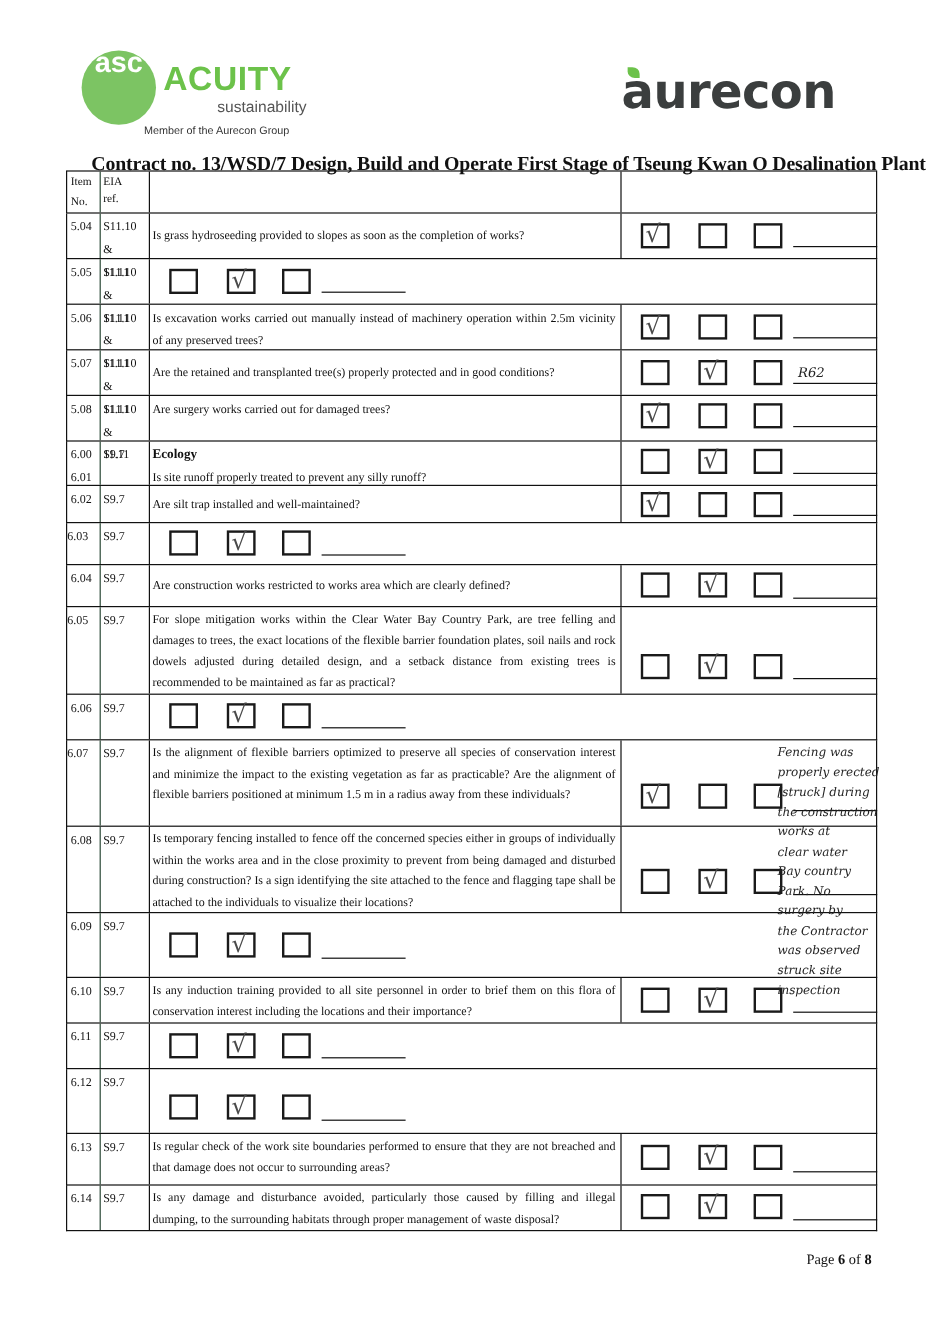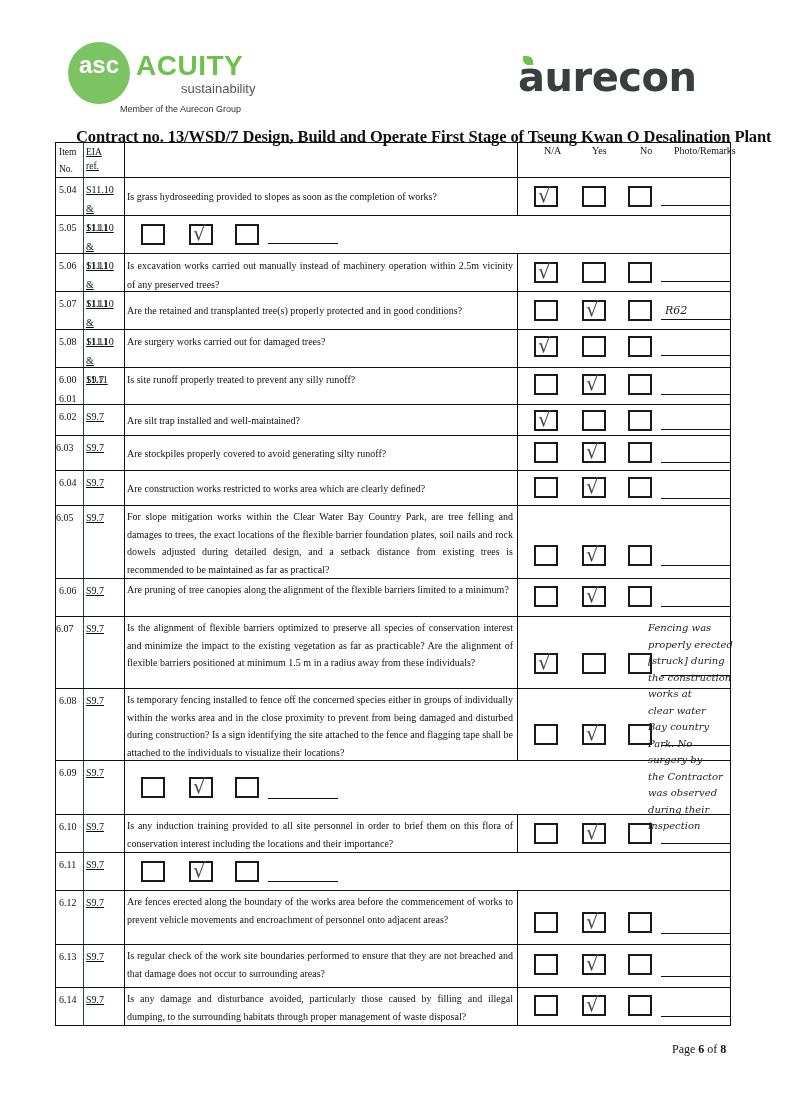--- a/index.html
+++ b/index.html
@@ -1,31 +1,31 @@
 <!DOCTYPE html>
 <html><head>
 <meta charset="utf-8">
 <style>
   html, body { margin:0; padding:0; background:#ffffff; }
   body { width:789px; height:1117px; position:relative; overflow:hidden; font-family:"Liberation Serif", serif; color:#111; }
   .logo-acuity { position:absolute; left:68px; top:40px; width:190px; height:80px; }
   .acuity-circle { position:absolute; left:0; top:2px; width:62px; height:62px; border-radius:50%; background:#7cc463; }
-  .acuity-letters { position:absolute; left:6px; top:16px; width:50px; height:58px; color:#fff; font-family:"Liberation Sans", sans-serif; font-weight:bold; font-size:24px; line-height:18px; text-align:center; }
+  .acuity-letters { position:absolute; left:6px; top:4px; width:50px; height:58px; color:#fff; font-family:"Liberation Sans", sans-serif; font-weight:bold; font-size:24px; line-height:18px; text-align:center; }
   .acuity-word { position:absolute; left:68px; top:10px; font-family:"Liberation Sans", sans-serif; font-size:28px; color:#6cc24a; letter-spacing:0.5px; font-weight:bold; }
   .acuity-sub { position:absolute; left:113px; top:41px; font-family:"Liberation Sans", sans-serif; font-size:13px; color:#555; }
   .acuity-member { position:absolute; left:52px; top:64px; font-family:"Liberation Sans", sans-serif; font-size:9px; color:#333; white-space:nowrap; }
   .logo-aurecon { position:absolute; left:518px; top:50px; width:210px; height:60px; }
   .aurecon-leaf { position:absolute; left:5px; top:6px; width:10px; height:9px; background:#6cc24a; border-radius:0 60% 0 60%; }
   .aurecon-word { position:absolute; left:0; top:4px; font-family:"DejaVu Sans", sans-serif; font-weight:bold; font-size:40px; color:#3b3e3e; letter-spacing:-0.5px; }
   .title { position:absolute; left:76px; top:127px; font-family:"Liberation Serif", serif; font-weight:bold; font-size:16.5px; white-space:nowrap; letter-spacing:-0.1px; }
   .grid { position:absolute; left:55px; top:142px; width:676px; }
   .row { position:relative; border:1.5px solid #111; border-top:none; display:flex; box-sizing:border-box; }
   .row.header { border-top:1.5px solid #111; }
   .c-item { width:28px; border-right:1px solid #2c4a37; font-size:10px; padding:2px 0 0 3px; box-sizing:border-box; line-height:19px; }
-  .c-ref { width:41px; border-right:1.5px solid #111; font-size:10px; padding:2px 12px 0 2px; box-sizing:border-box; line-height:19px;text-decoration:underline; }
+  .c-ref { width:41px; border-right:1.5px solid #111; font-size:10px; padding:2px 12px 0 2px; box-sizing:border-box; line-height:19px; }
   .c-q { width:393px; border-right:1.5px solid #111; font-size:10px; padding:2px 4px 0 2px; box-sizing:border-box; line-height:19px; text-align:justify; }
   .c-q.center { display:flex; align-items:center; padding-top:0;font-family:Liberation Serif, serif; }
   .c-check { flex:1; position:relative; }
   .hdr-label { position:absolute; top:2px; font-size:10px; }
   .box { position:absolute; width:24px; height:21px; border:2px solid #1a1a1a; box-sizing:border-box; }
   .tick { position:absolute; left:2px; top:-6px; font-family:"DejaVu Sans", sans-serif; font-size:20px; color:#4a4a4a; line-height:26px; }
   .rem-line { position:absolute; left:143px; width:70px; border-bottom:1.5px solid #111; }
   .remarks-hand { position:absolute; left:648px; top:620px; width:86px; line-height:16.5px; font-family:"DejaVu Serif", serif; font-style:italic; font-size:10px; color:#222; }
   .remarks-hand span { display:block; white-space:nowrap; }
   .rem-r0 { position:absolute; left:147px; font-family:"DejaVu Serif", serif; font-style:italic; font-size:11px; color:#222; }
@@ -53,26 +53,20 @@
 
 <div class="grid">
 
   <div class="row header" style="height:36px">
     <div class="c-item" style="line-height:17px;padding-top:1px;font-size:9.5px">
       <div>Item</div>
       <div>No.</div>
     </div>
     <div class="c-ref" style="font-size:9.5px;line-height:14px">EIA ref.</div>
     <div class="c-q"></div>
-    <div class="c-check">
-      <span class="hdr-label" style="left:26px">N/A</span>
-      <span class="hdr-label" style="left:74px">Yes</span>
-      <span class="hdr-label" style="left:122px">No</span>
-      <span class="hdr-label" style="left:156px">Photo/Remarks</span>
-    </div>
   </div>
 
   <div class="row" style="height:38px">
     <div class="c-item">5.04</div>
     <div class="c-ref">
         <div>S11.10</div>
         <div>&amp; 11.11</div>
       </div>
     <div class="c-q center">Is grass hydroseeding provided to slopes as soon as the completion of works?</div>
     <div class="c-check">
@@ -153,20 +147,21 @@
     </div>
   </div>
 
   <div class="row" style="height:37px">
     <div class="c-item">
         <div>6.00</div>
         <div>6.01</div>
       </div>
     <div class="c-ref">S9.7</div>
     <div class="c-q">
+        <div class="eco-head">Ecology</div>
         <div>Is site runoff properly treated to prevent any silly runoff?</div>
       </div>
     <div class="c-check">
       <div class="box" style="left:16px;top:6px"></div>
       <div class="box" style="left:64px;top:6px">
           <span class="tick">√</span>
         </div>
       <div class="box" style="left:110px;top:6px"></div>
       <div class="rem-line" style="top:26px"></div>
     </div>
@@ -182,21 +177,20 @@
         </div>
       <div class="box" style="left:64px;top:5px"></div>
       <div class="box" style="left:110px;top:5px"></div>
       <div class="rem-line" style="top:24px"></div>
     </div>
   </div>
 
   <div class="row" style="height:35px">
     <div class="c-item" style="padding-left:0">6.03</div>
     <div class="c-ref">S9.7</div>
-    <div class="c-q center">Are stockpiles properly covered to avoid generating silty runoff?</div>
     <div class="c-check">
       <div class="box" style="left:16px;top:6px"></div>
       <div class="box" style="left:64px;top:6px">
           <span class="tick">√</span>
         </div>
       <div class="box" style="left:110px;top:6px"></div>
       <div class="rem-line" style="top:26px"></div>
     </div>
   </div>
 
@@ -224,21 +218,20 @@
           <span class="tick">√</span>
         </div>
       <div class="box" style="left:110px;top:39px"></div>
       <div class="rem-line" style="top:59px"></div>
     </div>
   </div>
 
   <div class="row" style="height:38px">
     <div class="c-item">6.06</div>
     <div class="c-ref">S9.7</div>
-    <div class="c-q" style="line-height:17.5px">Are pruning of tree canopies along the alignment of the flexible barriers limited to a minimum?</div>
     <div class="c-check">
       <div class="box" style="left:16px;top:7px"></div>
       <div class="box" style="left:64px;top:7px">
           <span class="tick">√</span>
         </div>
       <div class="box" style="left:110px;top:7px"></div>
       <div class="rem-line" style="top:27px"></div>
     </div>
   </div>
 
@@ -306,21 +299,20 @@
           <span class="tick">√</span>
         </div>
       <div class="box" style="left:110px;top:8px"></div>
       <div class="rem-line" style="top:28px"></div>
     </div>
   </div>
 
   <div class="row" style="height:54px">
     <div class="c-item">6.12</div>
     <div class="c-ref">S9.7</div>
-    <div class="c-q" style="line-height:17.5px">Are fences erected along the boundary of the works area before the commencement of works to prevent vehicle movements and encroachment of personnel onto adjacent areas?</div>
     <div class="c-check">
       <div class="box" style="left:16px;top:21px"></div>
       <div class="box" style="left:64px;top:21px">
           <span class="tick">√</span>
         </div>
       <div class="box" style="left:110px;top:21px"></div>
       <div class="rem-line" style="top:42px"></div>
     </div>
   </div>
 
@@ -358,17 +350,17 @@
   <span>properly erected</span>
   <span>[struck] during</span>
   <span>the construction</span>
   <span>works at</span>
   <span>clear water</span>
   <span>Bay country</span>
   <span>Park. No</span>
   <span>surgery by</span>
   <span>the Contractor</span>
   <span>was observed</span>
-  <span>during their</span>
+  <span>struck site</span>
   <span>inspection</span>
 </div>
 
 <div class="page-num"><span>Page </span><b>6</b><span> of </span><b>8</b></div>
 
 </body></html>

